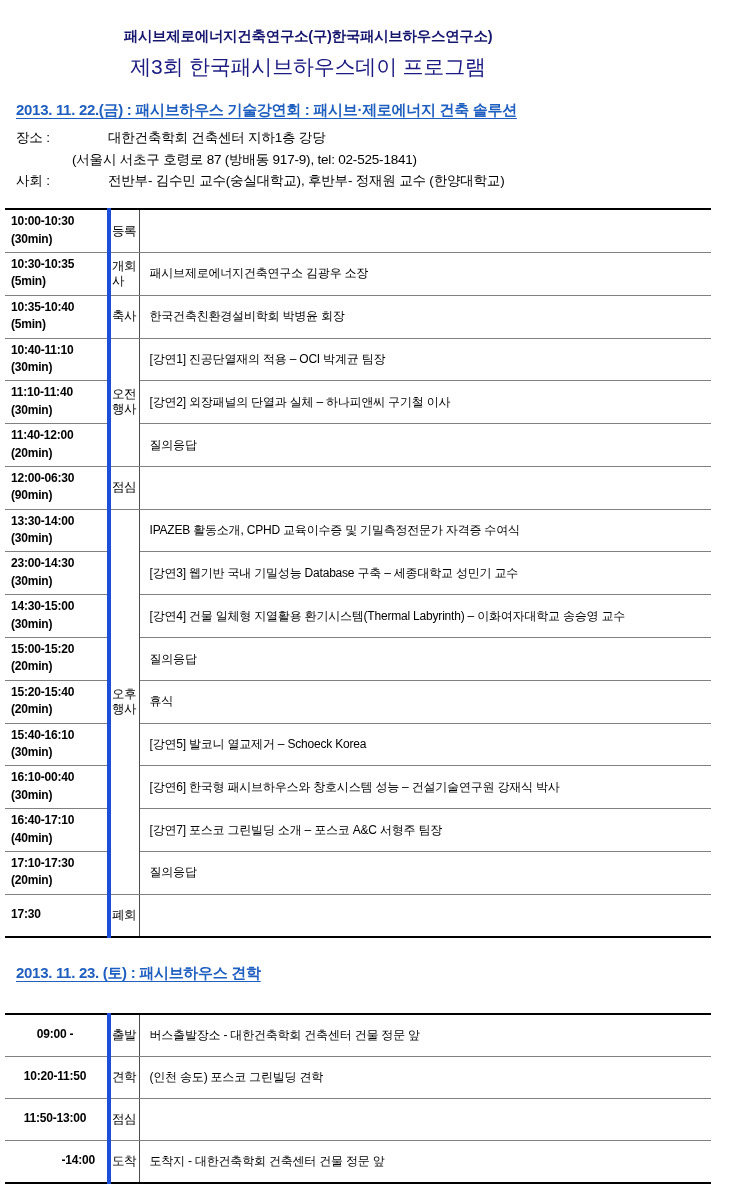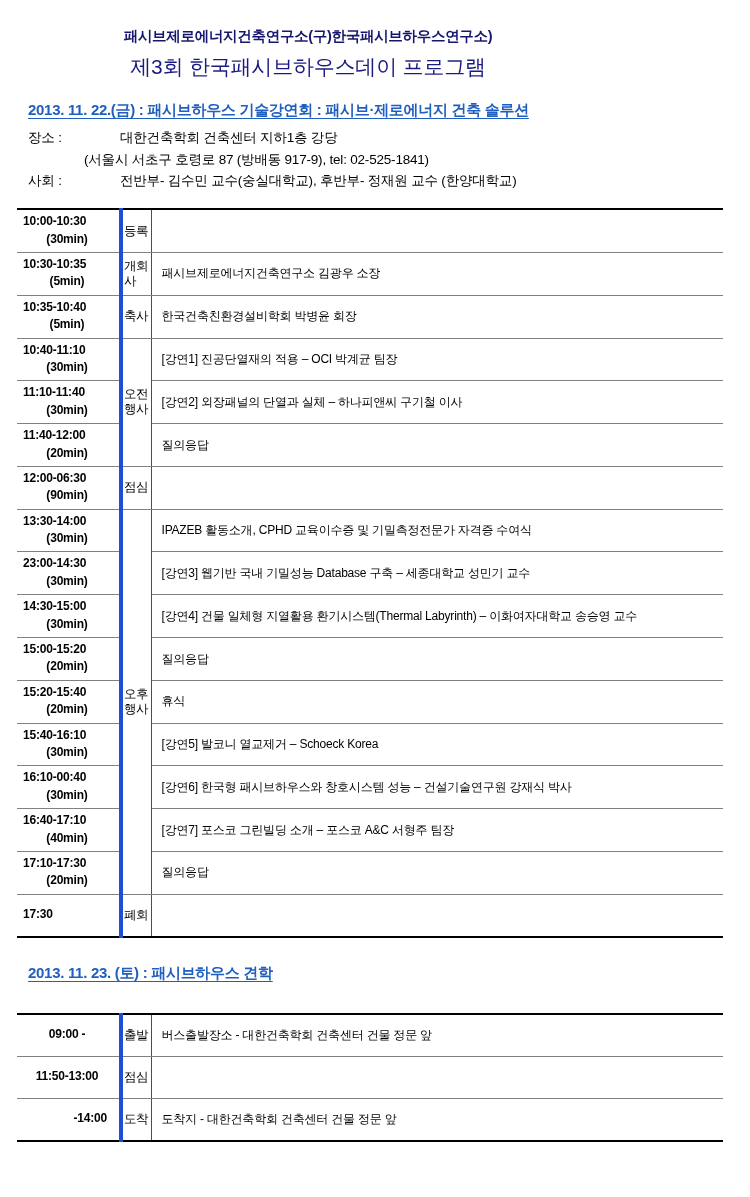--- a/index.html
+++ b/index.html
@@ -12,21 +12,21 @@
     height: 1197px;
     font-family: "Liberation Sans", "DejaVu Sans", sans-serif;
     color: #000000;
     position: relative;
     overflow: hidden;
   }
   .page {
     width: 616px;
     height: 1197px;
     box-sizing: border-box;
-    padding: 0 16px;
+    padding: 0 4px;
     position: relative;
   }
 
   
   .org-line {
     text-align: center;
     font-size: 14.5px;
     font-weight: bold;
     color: #16166e;
     letter-spacing: -0.3px;
@@ -115,21 +115,21 @@
     border-right: 4px solid #1d4ed8;
     font-weight: bold;
     font-size: 12px;
     letter-spacing: -0.2px;
     padding: 3px 8px 4px 6px;
     line-height: 1.45;
     text-align: left;
     white-space: nowrap;
   }
   td.time .t-main { display: block; }
-  td.time .t-dur  { display: block; text-align: center; }
+  td.time .t-dur  { display: block; }
   td.time.center-t { text-align: center; }
   td.time.right-t  { text-align: right; padding-right: 12px; }
 
   td.cat {
     border-right: 1px solid #4d4d4d;
     text-align: left;
     font-size: 12.5px;
     line-height: 1.18;
     letter-spacing: -0.5px;
     padding: 2px 1px;
@@ -350,20 +350,29 @@
       <tr class="row-tall">
         <td class="time center-t">
           <span class="t-main">09:00 -</span>
         </td>
         <td class="cat">
           <span class="catwrap">출발</span>
         </td>
         <td class="body">버스출발장소 - 대한건축학회 건축센터 건물 정문 앞</td>
       </tr>
 
+      <tr class="row-tall">
+        <td class="time center-t">
+          <span class="t-main">10:20-11:50</span>
+        </td>
+        <td class="cat">
+          <span class="catwrap">견학</span>
+        </td>
+        <td class="body">(인천 송도) 포스코 그린빌딩 견학</td>
+      </tr>
 
       <tr class="row-tall">
         <td class="time center-t">
           <span class="t-main">11:50-13:00</span>
         </td>
         <td class="cat">
           <span class="catwrap">점심</span>
         </td>
         <td class="body empty"></td>
       </tr>

